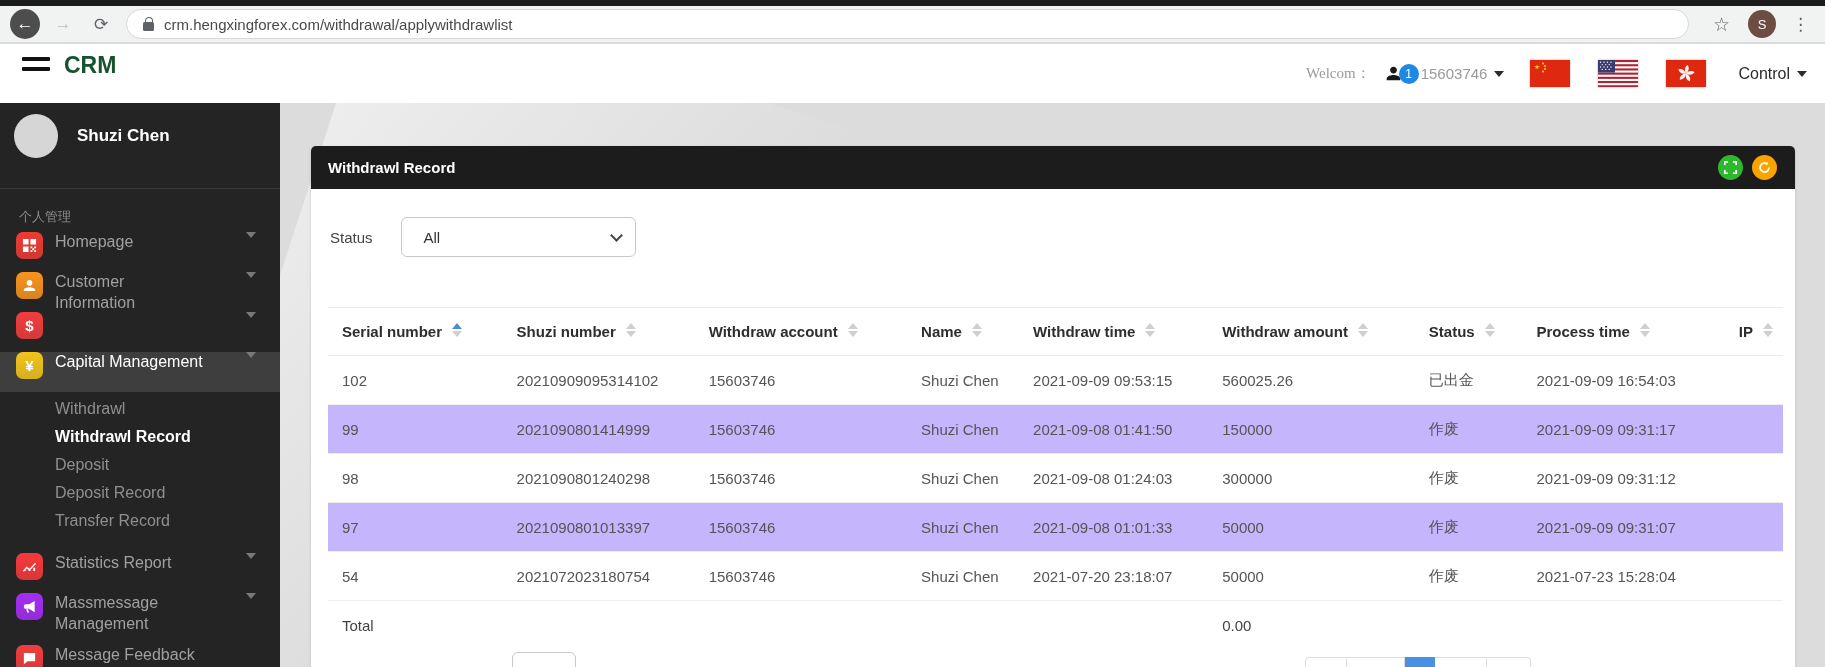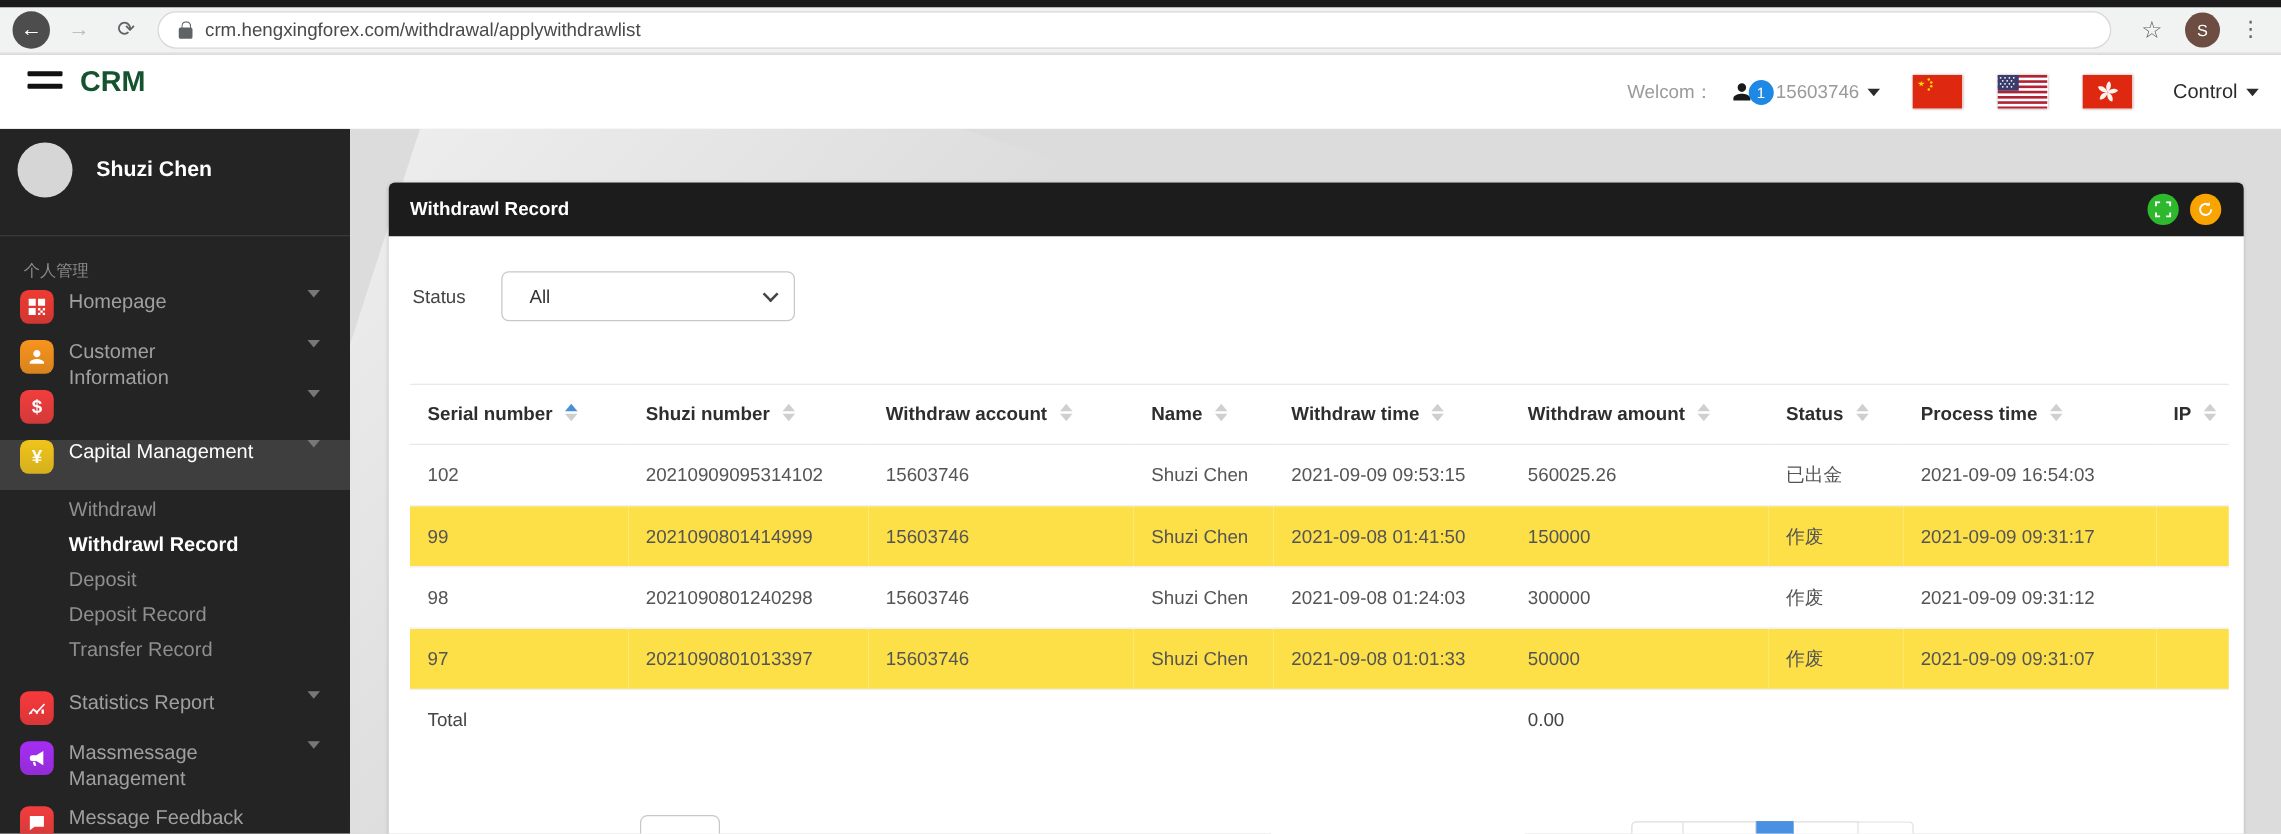--- a/index.html
+++ b/index.html
@@ -29,21 +29,21 @@
     font-size:13px; display:flex; align-items:center; justify-content:center; margin:0 8px; }
   .dots-ic { font-size:17px; color:#5f6368; padding:0 8px; letter-spacing:0; }
 
   
   .app-header { position:absolute; left:0; top:44px; width:100%; height:59px; background:#fff; z-index:3; }
   .burger { position:absolute; left:22px; top:54px-44px; }
   .burger { left:22px; top:13px; width:28px; cursor:pointer; }
   .burger i { display:block; height:4px; background:#111; border-radius:1px; margin-bottom:6px; }
   .brand { position:absolute; left:64px; top:8px; font-size:23px; font-weight:bold; color:#14532d; }
   .hdr-right { position:absolute; right:18px; top:0; height:59px; display:flex; align-items:center; }
-  .welcome { color:#9a9a9a; font-size:15px; margin-right:14px; }
+  .welcome { color:#9a9a9a; font-size:15px; margin-right:14px;font-family:Liberation Serif, serif; }
   .user-chip { display:flex; align-items:center; margin-right:26px; cursor:pointer; }
   .person-ic { width:17px; height:17px; fill:#1a1a1a; }
   .badge { min-width:20px; height:20px; border-radius:10px; background:#1e88e5; color:#fff;
     font-size:12px; display:flex; align-items:center; justify-content:center; margin-left:-3px;
     padding:0 6px; position:relative; z-index:1; }
   .chip-name { color:#9a9a9a; font-size:15px; margin-left:2px; }
   .caret-dn { width:0; height:0; border-left:5px solid transparent; border-right:5px solid transparent;
     border-top:6px solid #2b2b2b; margin-left:7px; }
   .flag { width:40px; height:27px; margin-right:28px; box-shadow:0 0 2px rgba(0,0,0,.35); cursor:pointer; }
   .flag svg { display:block; width:100%; height:100%; }
@@ -96,21 +96,21 @@
   .select-chevron { width:9px; height:9px; border-right:2px solid #444; border-bottom:2px solid #444;
     transform:rotate(45deg); margin-top:-4px; }
 
   .grid-wrap { margin:50px 12px 0 17px; }
   table.grid { width:100%; border-collapse:collapse; table-layout:fixed; }
   .grid th { text-align:left; font-size:15px; color:#2e2e2e; font-weight:bold; height:48px;
     border-top:1px solid #e8e8e8; border-bottom:1px solid #e8e8e8; padding:0 4px 0 14px; cursor:pointer;
     white-space:nowrap; }
   .grid td { font-size:15px; color:#555; height:49px; padding:0 4px 0 14px;
     border-bottom:1px solid #eeeeee; white-space:nowrap; overflow:hidden; }
-  .grid tr.alt td { background:#fde047; }
+  .grid tr.alt td { background:#c4b5fd; }
   .grid tr.total-row td { border-bottom:none; color:#444; }
   .th-inner { display:inline-flex; align-items:flex-start; gap:10px; }
   .sorter { display:inline-flex; flex-direction:column; gap:2px; }
   .sorter .up { width:0; height:0; border-left:5px solid transparent; border-right:5px solid transparent;
     border-bottom:6px solid #cfcfcf; }
   .sorter .dn { width:0; height:0; border-left:5px solid transparent; border-right:5px solid transparent;
     border-top:6px solid #cfcfcf; }
   .sorter.asc .up { border-bottom-color:#4a90d9; }
 
   .pagesize-stub { position:absolute; left:201px; top:506px; width:64px; height:40px;
@@ -438,20 +438,31 @@
               <td>97</td>
               <td>2021090801013397</td>
               <td>15603746</td>
               <td>Shuzi Chen</td>
               <td>2021-09-08 01:01:33</td>
               <td>50000</td>
               <td>作废</td>
               <td>2021-09-09 09:31:07</td>
               <td></td>
             </tr>
+            <tr class="">
+              <td>54</td>
+              <td>2021072023180754</td>
+              <td>15603746</td>
+              <td>Shuzi Chen</td>
+              <td>2021-07-20 23:18:07</td>
+              <td>50000</td>
+              <td>作废</td>
+              <td>2021-07-23 15:28:04</td>
+              <td></td>
+            </tr>
             <tr class="total-row">
               <td>Total</td>
               <td></td>
               <td></td>
               <td></td>
               <td></td>
               <td>0.00</td>
               <td></td>
               <td></td>
               <td></td>

